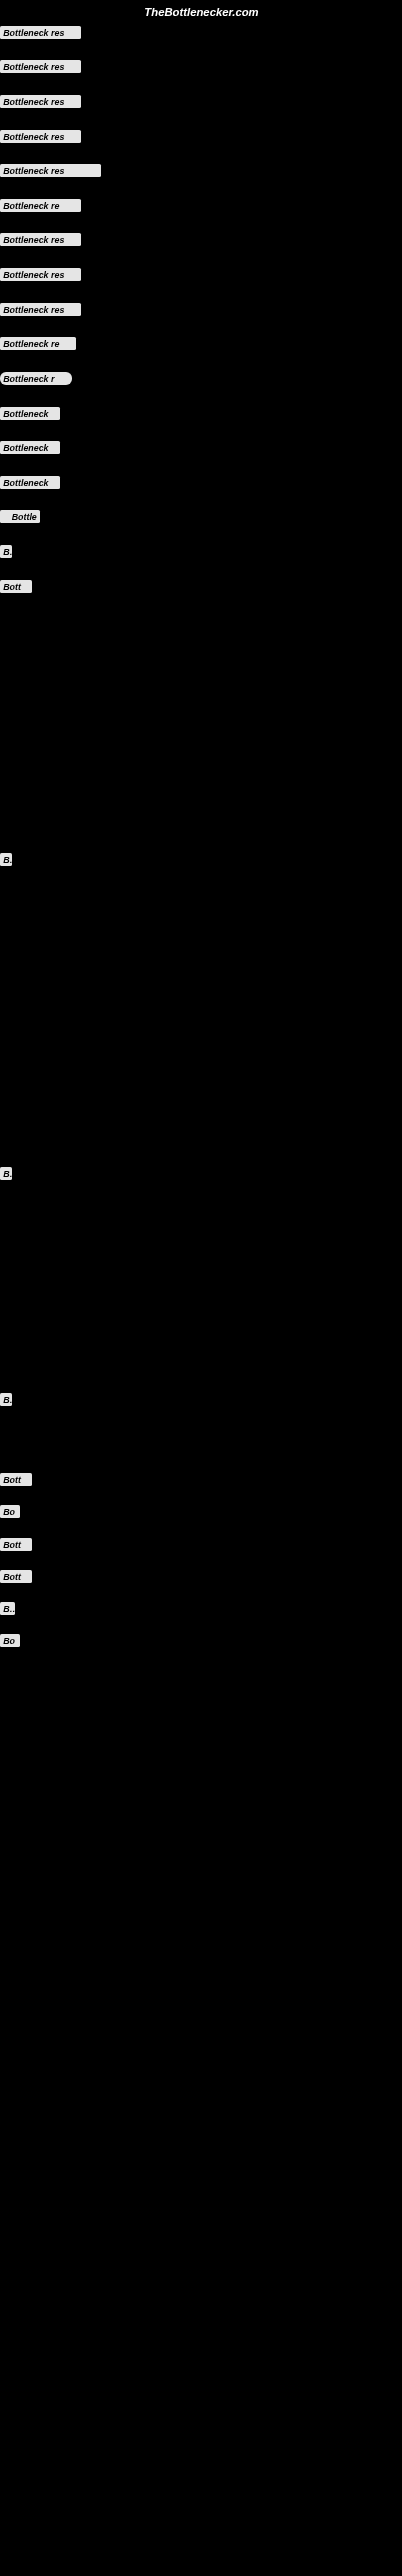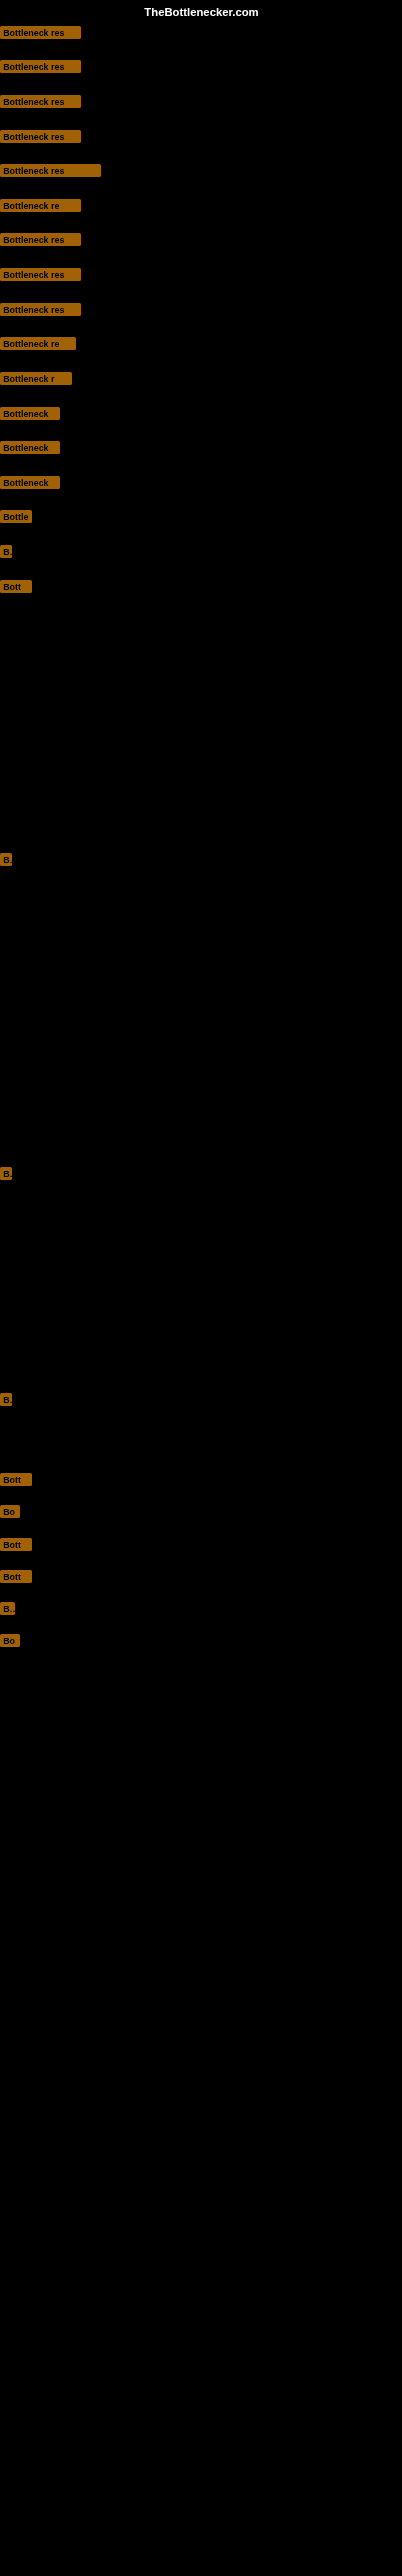--- a/index.html
+++ b/index.html
@@ -1,18 +1,19 @@
 <!DOCTYPE html>
 <html style="font-size:13px"><head>
   <meta charset="utf-8">
   <style>
     * {
       margin: 0;
       padding: 0;
       box-sizing: border-box;
+      font-style: italic;
     }
 
     body {
       background-color: #000000;
       font-family: Arial, sans-serif;
       width: 403px;
       min-height: 2576px;
       position: relative;
       overflow-x: hidden;
     }
@@ -23,21 +24,21 @@
       left: 50%;
       transform: translateX(-50%);
       color: #ffffff;
       font-size: 11.3px;
       font-weight: bold;
       white-space: nowrap;
     }
 
     .bottleneck-badge {
       position: absolute;
-      background-color: #a16207;
+      background-color: #e5e5e5;
       color: #000000;
       font-size: 8.9px;
       font-weight: bold;
       padding: 1.6px 3.2px;
       border-radius: 1.6px;
       white-space: nowrap;
       overflow: hidden;
       text-overflow: ellipsis;
       max-width: 101px;
     }
@@ -50,25 +51,25 @@
 <div class="bottleneck-badge" style="top: 26px; left: 0px; width: 81px;">Bottleneck res</div>
 <div class="bottleneck-badge" style="top: 60px; left: 0px; width: 81px;">Bottleneck res</div>
 <div class="bottleneck-badge" style="top: 95px; left: 0px; width: 81px;">Bottleneck res</div>
 <div class="bottleneck-badge" style="top: 130px; left: 0px; width: 81px;">Bottleneck res</div>
 <div class="bottleneck-badge" style="top: 164px; left: 0px; width: 101px;">Bottleneck res</div>
 <div class="bottleneck-badge" style="top: 199px; left: 0px; width: 81px;">Bottleneck re</div>
 <div class="bottleneck-badge" style="top: 233px; left: 0px; width: 81px;">Bottleneck res</div>
 <div class="bottleneck-badge" style="top: 268px; left: 0px; width: 81px;">Bottleneck res</div>
 <div class="bottleneck-badge" style="top: 303px; left: 0px; width: 81px;">Bottleneck res</div>
 <div class="bottleneck-badge" style="top: 337px; left: 0px; width: 76px;">Bottleneck re</div>
-<div class="bottleneck-badge" style="top: 372px; left: 0px; width: 72px;">Bottleneck r</div>
+<div class="bottleneck-badge" style="top: 372px; left: 0px; width: 72px; border-radius: 6px;">Bottleneck r</div>
 <div class="bottleneck-badge" style="top: 407px; left: 0px; width: 60px;">Bottleneck</div>
 <div class="bottleneck-badge" style="top: 441px; left: 0px; width: 60px;">Bottleneck</div>
 <div class="bottleneck-badge" style="top: 476px; left: 0px; width: 60px;">Bottleneck</div>
-<div class="bottleneck-badge" style="top: 510px; left: 0px; width: 32px;">Bottle</div>
+<div class="bottleneck-badge" style="top: 510px; left: 0px; width: 40px; text-align: right;">Bottle</div>
 <div class="bottleneck-badge" style="top: 545px; left: 0px; width: 12px;">B</div>
 <div class="bottleneck-badge" style="top: 580px; left: 0px; width: 32px;">Bott</div>
 <div class="bottleneck-badge" style="top: 853px; left: 0px; width: 12px;">B</div>
 <div class="bottleneck-badge" style="top: 1167px; left: 0px; width: 12px;">B</div>
 <div class="bottleneck-badge" style="top: 1393px; left: 0px; width: 12px;">B</div>
 <div class="bottleneck-badge" style="top: 1473px; left: 0px; width: 32px;">Bott</div>
 <div class="bottleneck-badge" style="top: 1505px; left: 0px; width: 20px;">Bo</div>
 <div class="bottleneck-badge" style="top: 1538px; left: 0px; width: 32px;">Bott</div>
 <div class="bottleneck-badge" style="top: 1570px; left: 0px; width: 32px;">Bott</div>
 <div class="bottleneck-badge" style="top: 1602px; left: 0px; width: 15px;">Bottl</div>

